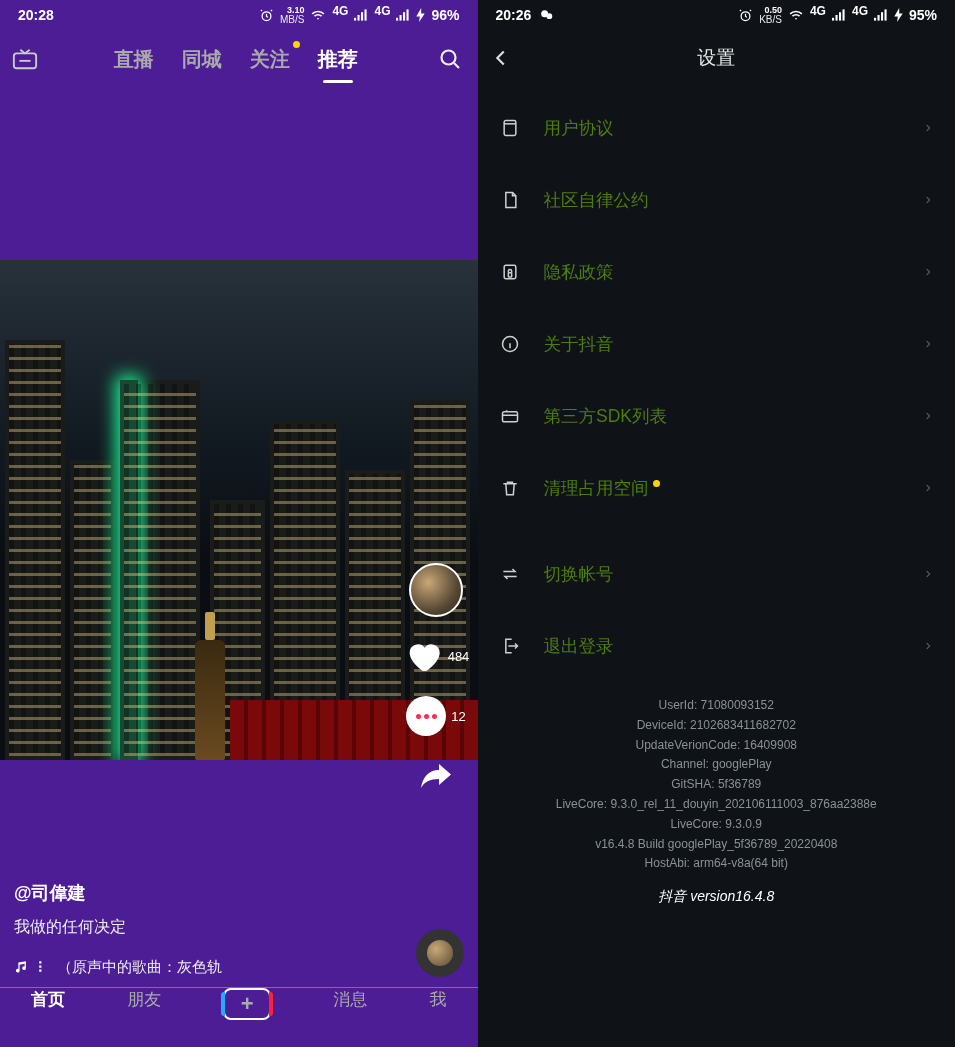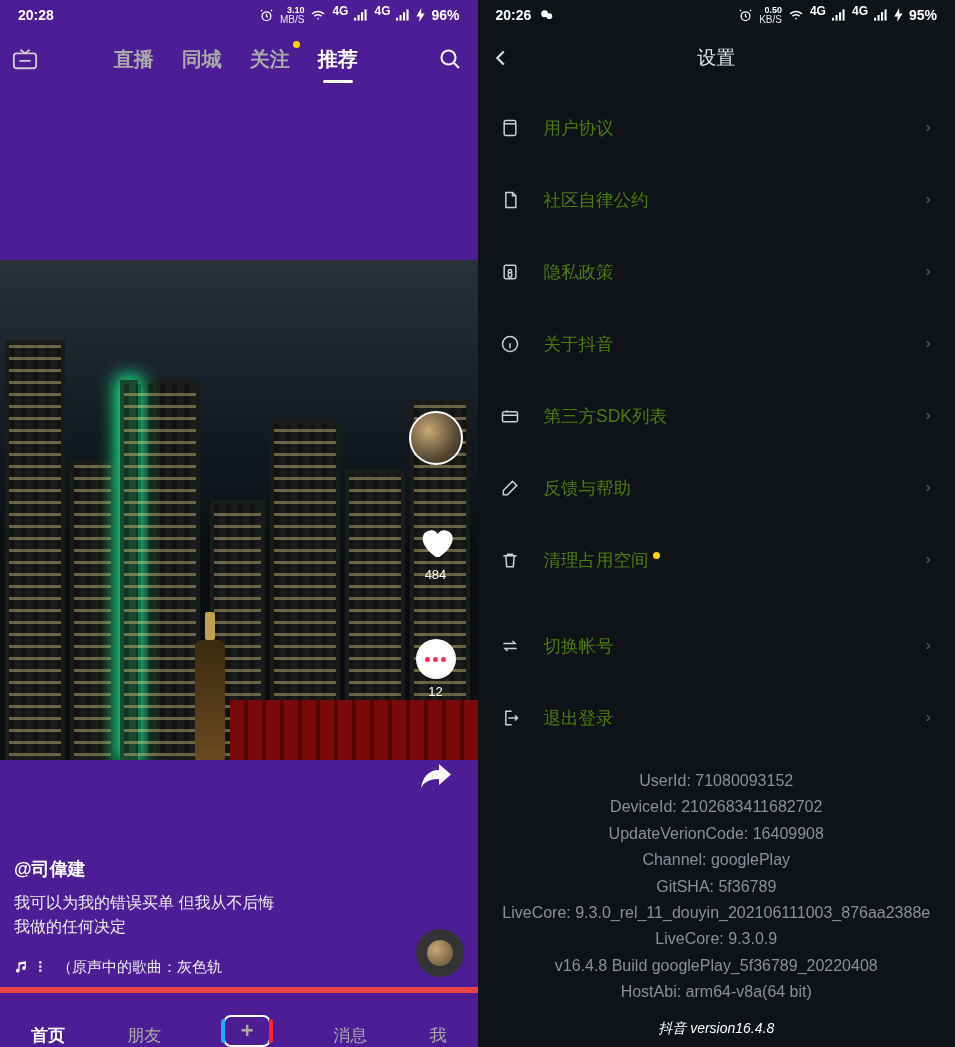--- a/index.html
+++ b/index.html
@@ -111,21 +111,21 @@
     flex-direction: column;
     align-items: center;
     gap: 18px;
   }
   .avatar {
     width: 54px; height: 54px; border-radius: 50%;
     border: 2px solid #fff;
     background: radial-gradient(circle at 35% 35%, #c8a876, #5a4a36 60%, #2a2418);
     position:relative;
   }
-  .rail-item { display:flex; flex-direction:column; align-items:center; gap:4px;margin-top:38px; }
+  .rail-item { display:flex; flex-direction:row; align-items:center; gap:4px; }
   .rail-item .count { font-size: 13px; color:#fff; }
   .heart-ico, .comment-ico, .share-ico { width:42px; height:42px; display:flex; align-items:center; justify-content:center; }
   .comment-bubble{ width:40px;height:40px;border-radius:50%;background:#fff;display:flex;align-items:center;justify-content:center;gap:3px;}
   .comment-bubble span{width:5px;height:5px;border-radius:50%;background:#ff2d55;}
   .share-svg{ transform: scaleX(1); }
 
   .caption-block {
     position: absolute;
     left: 14px; right: 90px;
     bottom: 108px;
@@ -142,22 +142,22 @@
     position:absolute; right:14px; bottom:70px;
     width:48px;height:48px;border-radius:50%;
     background:radial-gradient(circle,#222 0 30%, #000 31% 33%, #333 34% 100%);
     display:flex;align-items:center;justify-content:center;
   }
   .music-disc .inner{width:26px;height:26px;border-radius:50%;
     background:radial-gradient(circle at 35% 35%, #c8a876, #5a4a36);}
 
   .bottomnav {
     position:absolute; left:0; right:0; bottom:0;
-    height:60px; border-top:6px solid #ef4444;
-    display:flex; align-items:flex-end; justify-content:space-around;
+    height:60px; border-top:1px solid #ef4444;
+    display:flex; align-items:flex-start; justify-content:space-around;
     font-size:17px; color:#aaa;
   }
   .bottomnav .bn.active{ color:#fff; font-weight:700;}
   .create-btn{
     width:48px;height:32px;border:2px solid #fff;border-radius:8px;
     display:flex;align-items:center;justify-content:center;font-size:22px;font-weight:700;
     position:relative;
   }
   .create-btn::before{content:"";position:absolute;left:-4px;top:2px;bottom:2px;width:4px;background:#2af;border-radius:3px 0 0 3px;}
   .create-btn::after{content:"";position:absolute;right:-4px;top:2px;bottom:2px;width:4px;background:#f23;border-radius:0 3px 3px 0;}
@@ -177,21 +177,21 @@
     font-size:17.5px;
   }
   .setting-row .row-ico{ width:26px;margin-right:18px;color:#d0d0d0;display:flex;}
   .setting-row .chev{ margin-left:auto;color:#666;}
   .setting-row .badge-dot{ width:7px;height:7px;border-radius:50%;background:#ffd400;margin-left:4px;margin-top:-10px;}
   .group-gap{ height:14px; }
   .debug-info{
     padding: 8px 20px 0;
     text-align:center;
     color:#8a9098;
-    font-size:16px;
+    font-size:12px;
     line-height:1.65;
     word-break:break-all;
   }
   .version-footer{
     text-align:center;color:#ffffff;font-size:14px;padding:14px 0 16px;font-style:italic;
   }
 
   svg{display:block}
 </style>
 </head>
@@ -306,21 +306,20 @@
         <svg class="share-svg" width="42" height="36" viewBox="0 0 24 24" fill="#fff">
             <path d="M14 4l8 7-8 7v-4c-6 0-10 2-12 6 1-7 5-12 12-12V4z"></path>
           </svg>
       </div>
     </div>
   </div>
 
   <div class="caption-block">
     <div class="author">@司偉建</div>
     <div class="caption">
-      <div>我可以为我的错误买单 但我从不后悔</div>
       <div>我做的任何决定</div>
     </div>
   </div>
 
   <div class="music-row">
     <span>
       <svg width="15" height="17" viewBox="0 0 24 24" fill="#fff">
           <path d="M9 17a3 3 0 11-2-2.8V4l12-2v11a3 3 0 11-2-2.8V6L9 7.5V17z"></path>
         </svg>
     </span>
@@ -463,33 +462,20 @@
         </span>
       </div>
       <div class="setting-row">
         <span class="row-ico">
           <svg width="20" height="20" viewBox="0 0 24 24" fill="none" stroke="currentColor" stroke-width="1.8">
             <rect x="3" y="7" width="18" height="12" rx="2"></rect>
             <path d="M3 11h18M8 7V5"></path>
           </svg>
         </span>
         <span>第三方SDK列表</span>
-        <span class="chev">
-          <svg width="10" height="16" viewBox="0 0 24 24" fill="none" stroke="#666" stroke-width="2.5">
-            <path d="M9 5l7 7-7 7"></path>
-          </svg>
-        </span>
-      </div>
-      <div class="setting-row">
-        <span class="row-ico">
-          <svg width="20" height="20" viewBox="0 0 24 24" fill="none" stroke="currentColor" stroke-width="1.8">
-            <path d="M4 20h5L20 9l-5-5L4 15v5z"></path>
-          </svg>
-        </span>
-        <span>反馈与帮助</span>
         <span class="chev">
           <svg width="10" height="16" viewBox="0 0 24 24" fill="none" stroke="#666" stroke-width="2.5">
             <path d="M9 5l7 7-7 7"></path>
           </svg>
         </span>
       </div>
       <div class="setting-row">
         <span class="row-ico">
           <svg width="20" height="20" viewBox="0 0 24 24" fill="none" stroke="currentColor" stroke-width="1.8">
             <path d="M4 7h16M9 7V5h6v2M7 7l1 13h8l1-13"></path>

